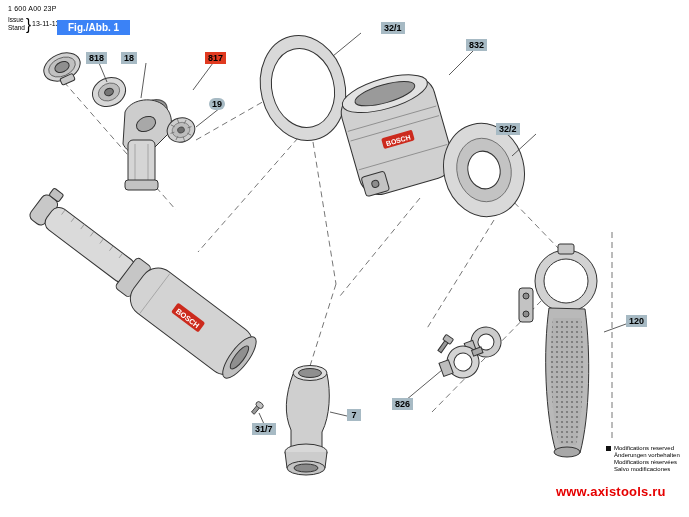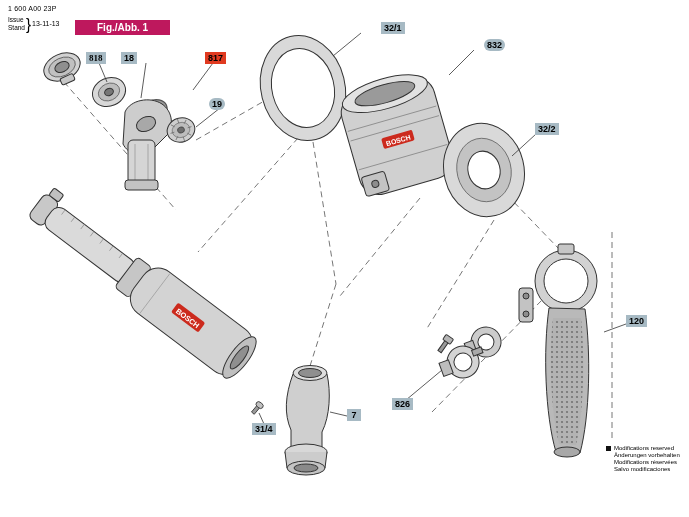--- a/index.html
+++ b/index.html
@@ -11,22 +11,22 @@
   .stage { position:absolute; left:0; top:0; width:689px; height:517px; background:#fff; }
   .diagram { position:absolute; left:0; top:0; }
 
   
   .part-number { position:absolute; left:8px; top:5px; font-size:7px; letter-spacing:0.2px; }
   .issue-block { position:absolute; left:8px; top:15px; display:flex; align-items:center; }
   .issue-words { display:flex; flex-direction:column; font-size:6.5px; line-height:7.5px; }
   .issue-brace { font-size:15px; font-weight:400; margin:0 1px 0 1px; transform:scaleY(1.15); }
   .issue-date { font-size:7px; }
   .fig-box {
-    position:absolute; left:75px; top:20px; background:#be185d; color:#fff;
-    font-size:10px; font-weight:bold; padding:2px 22px; line-height:11px;
+    position:absolute; left:57px; top:20px; background:#3b82f6; color:#fff;
+    font-size:10px; font-weight:bold; padding:2px 11px; line-height:11px;
   }
 
   
   .part-label {
     position:absolute; background:#a7bac4; color:#000;
     font-size:9px; font-weight:bold; line-height:10px; padding:1px 3px;
     min-width:14px; text-align:center; cursor:pointer;
   }
   .part-label.hl { background:#e03a20; }
 
@@ -202,36 +202,37 @@
     <div class="issue-words">
       <span>Issue</span>
       <span>Stand</span>
     </div>
     <span class="issue-brace">}</span>
     <span class="issue-date">13-11-13</span>
   </div>
 
   <div class="fig-box">Fig./Abb. 1</div>
 
-  <div class="part-label" style="left:86px;  top:52px;font-family:Liberation Serif, serif;">818</div>
+  <div class="part-label" style="left:86px;  top:52px;">818</div>
   <div class="part-label" style="left:121px; top:52px;">18</div>
   <div class="part-label hl" style="left:205px; top:52px;">817</div>
   <div class="part-label" style="left:209px; top:98px;border-radius:6px;">19</div>
   <div class="part-label" style="left:349px; top:22px;margin-left:32px;">32/1</div>
-  <div class="part-label" style="left:484px; top:39px;border-radius:6px;">832</div>
-  <div class="part-label" style="left:535px; top:123px;">32/2</div>
+  <div class="part-label" style="left:466px; top:39px;">832</div>
+  <div class="part-label" style="left:496px; top:123px;">32/2</div>
   <div class="part-label" style="left:626px; top:315px;">120</div>
   <div class="part-label" style="left:392px; top:398px;">826</div>
   <div class="part-label" style="left:347px; top:409px;">7</div>
-  <div class="part-label" style="left:252px; top:423px;">31/4</div>
+  <div class="part-label" style="left:252px; top:423px;">31/7</div>
 
   <div class="notes">
     <div class="note-square"></div>
     <div class="note-lines">
       <div>Modifications reserved</div>
       <div>Änderungen vorbehalten</div>
       <div>Modifications réservées</div>
       <div>Salvo modificaciones</div>
     </div>
   </div>
 
+  <div class="website">www.axistools.ru</div>
 
 </div>
 
 </body></html>

